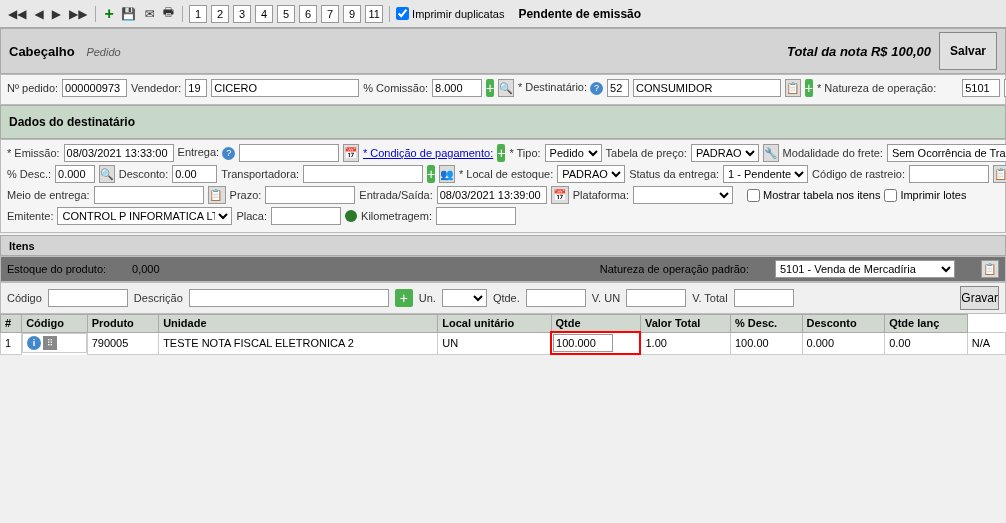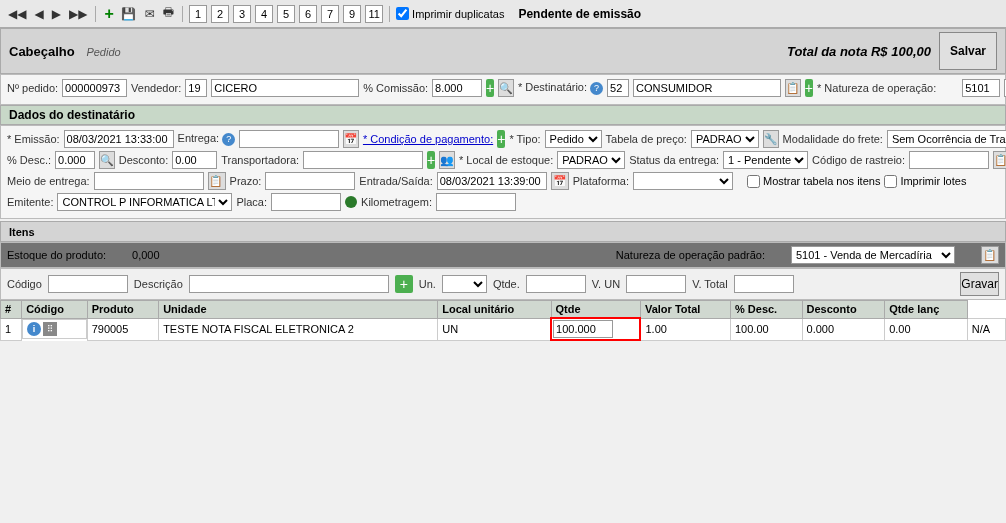--- a/index.html
+++ b/index.html
@@ -108,21 +108,21 @@
       padding: 3px 10px;
       font-size: 12px;
       font-weight: bold;
       height: 38px;
     }
     
     
     .dados-bar {
       background: #c8d8c8;
       border: 1px solid #aaa;
-      padding: 2px 8px;
+      padding: 9px 8px;
       display: flex;
       align-items: flex-end;
       gap: 15px;
     }
     .dados-title { font-weight: bold; font-size: 12px; }
     .dados-updated { font-size: 11px; }
     
     
     .itens-header {
       background: #d4d4d4;
@@ -414,21 +414,21 @@
 
 <div class="itens-header">
   <span>Itens</span>
 </div>
 
 <div class="itens-toolbar">
   <span>Estoque do produto:</span>
   <span>0,000</span>
   <span style="flex:1;"></span>
   <span>Natureza de operação padrão:</span>
-  <select style="width:164px;">
+  <select style="width:180px;">
     <option>5101 - Venda de Mercadíria</option>
   </select>
   <button class="btn-icon">📋</button>
 </div>
 
 <div class="itens-form">
   <span class="field-label">Código</span>
   <input type="text" style="width: 80px;">
 
   <span class="field-label">Descrição</span>

